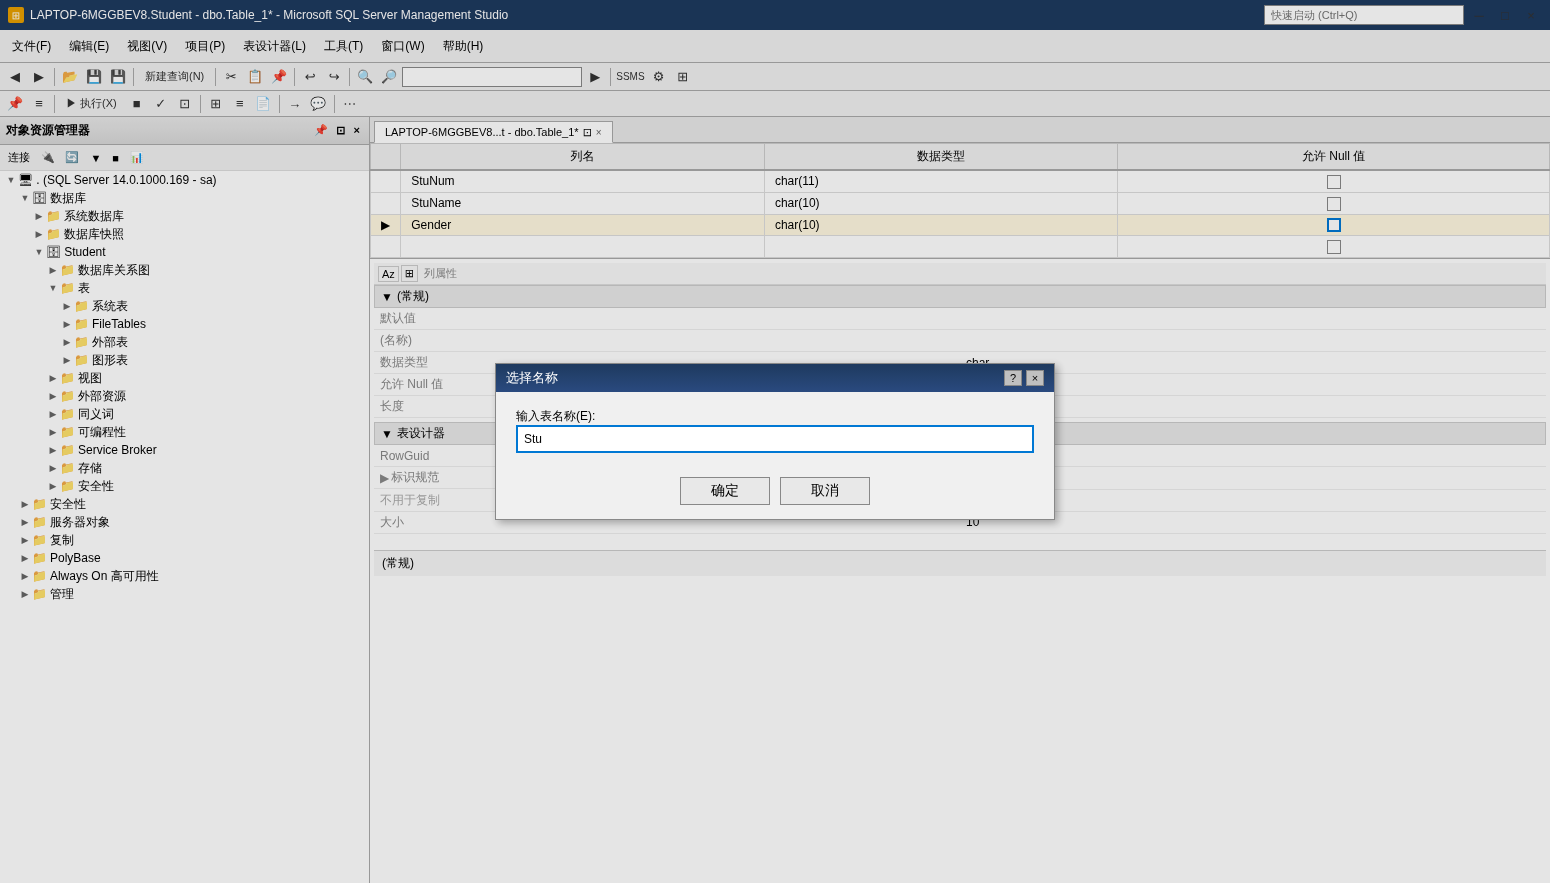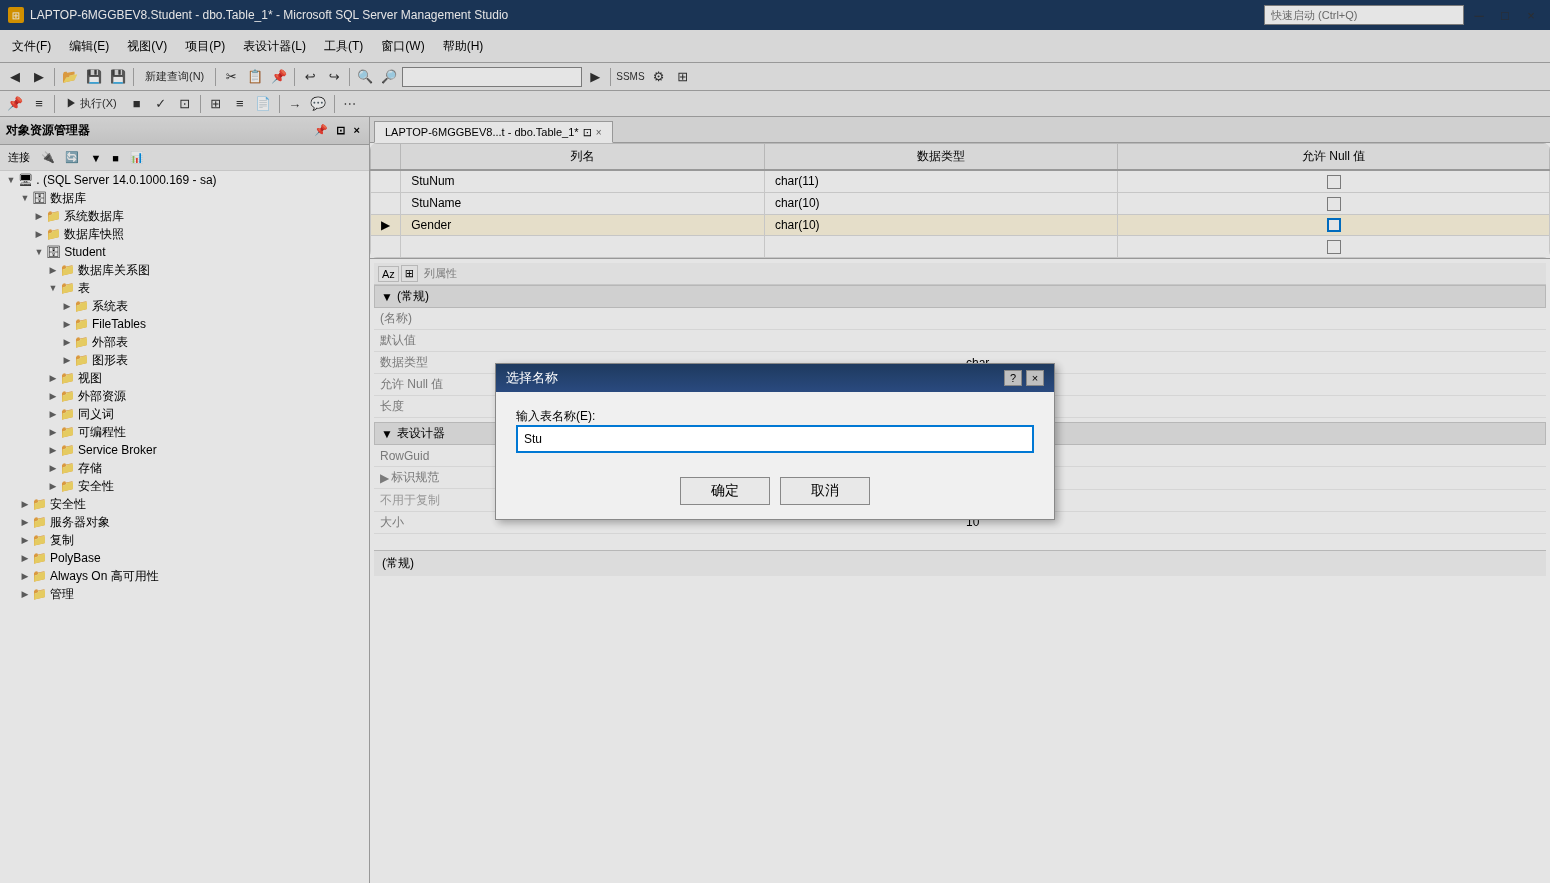--- a/index.html
+++ b/index.html
@@ -582,21 +582,21 @@
     <div class="tab-bar">
       <div class="tab active">
         <span>LAPTOP-6MGGBEV8...t - dbo.Table_1*</span>
         <span>⊡</span>
         <span class="tab-close">×</span>
       </div>
     </div>
 
     <div class="table-designer">
 
-      <div style="overflow:auto; flex-shrink:0;border-radius:7px;">
+      <div style="overflow:auto; flex-shrink:0;">
         <table class="table-grid">
           <thead>
             <tr class="col-header-row">
               <th style="width:20px"></th>
               <th>列名</th>
               <th>数据类型</th>
               <th>允许 Null 值</th>
             </tr>
           </thead>
           <tbody id="col-tbody">
@@ -635,25 +635,25 @@
           <span style="font-size:11px;color:#888;padding-left:4px;">列属性</span>
         </div>
 
         <div class="prop-section-header">
           <span>▼</span>
           <span>(常规)</span>
         </div>
         <table class="prop-table">
           <tbody>
               <tr>
+            <td>默认值</td>
+            <td></td>
+          </tr>
+          <tr>
             <td>(名称)</td>
-            <td></td>
-          </tr>
-          <tr>
-            <td>默认值</td>
             <td></td>
           </tr>
           <tr>
             <td>数据类型</td>
             <td>char</td>
           </tr>
           <tr>
             <td>允许 Null 值</td>
             <td>否</td>
           </tr>

